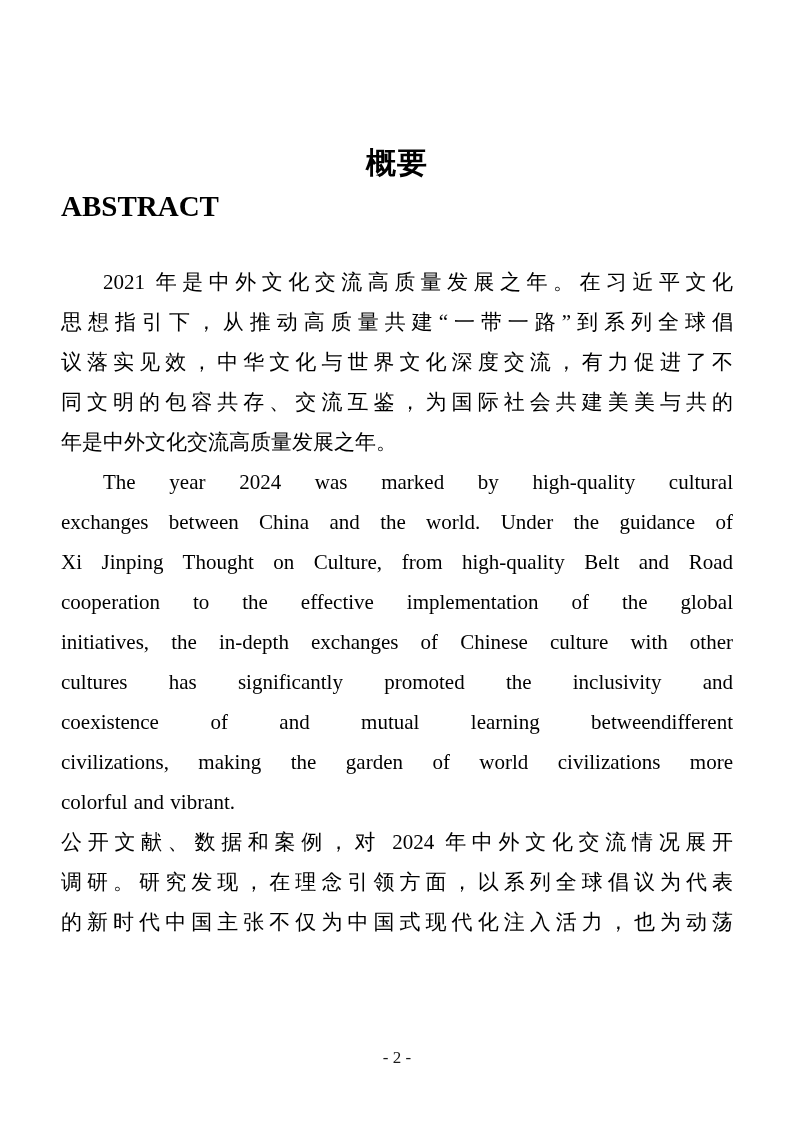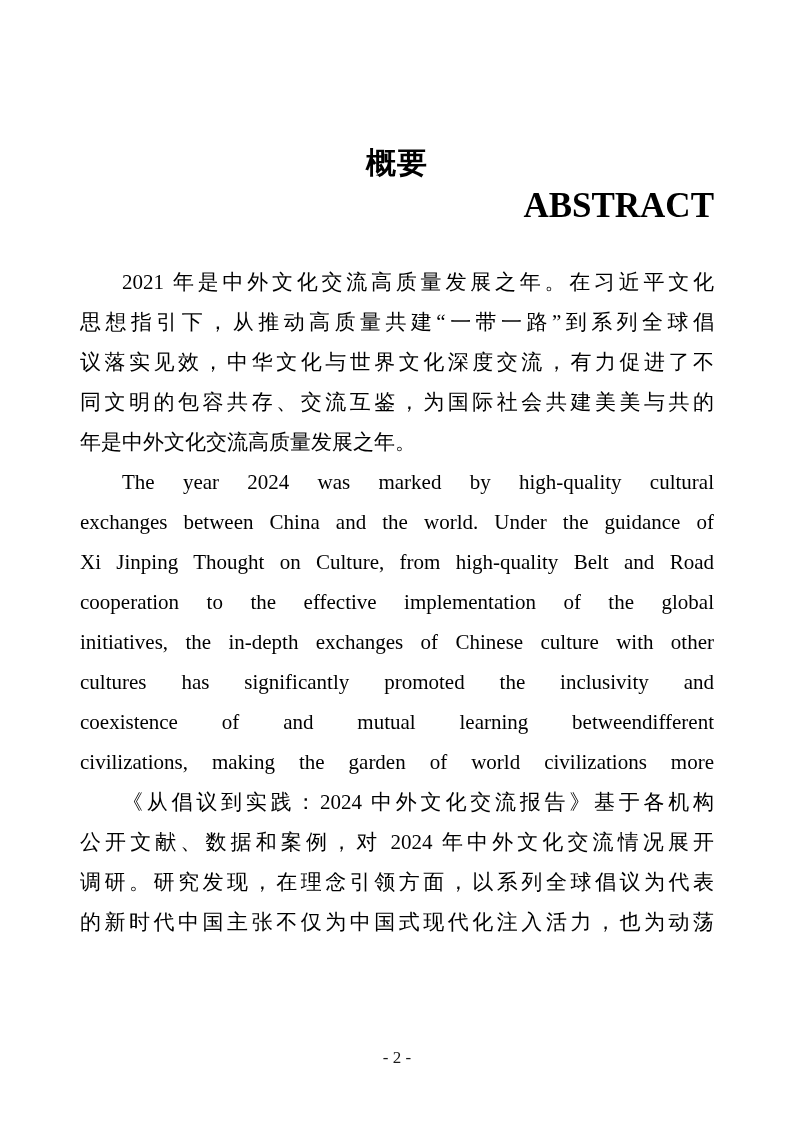--- a/index.html
+++ b/index.html
@@ -11,37 +11,37 @@
     position: relative;
     width: 794px;
     height: 1123px;
     margin: 0 auto;
     background: #ffffff;
     overflow: hidden;
     font-family: "Liberation Serif", serif;
     color: #000000;
   }
   .content {
-    margin: 0 80px;
+    margin: 0 61px;
   }
   .title-zh {
     margin: 146px 0 0 0;
     text-align: center;
     font-family: "Liberation Sans", sans-serif;
     font-weight: 700;
     font-size: 30px;
     line-height: 34px;
     letter-spacing: 1px;
   }
   .title-en {
     margin: 9px 0 0 0;
-    text-align: right;
+    text-align: left;
     font-family: "Liberation Serif", serif;
     font-weight: 700;
-    font-size: 35px;
+    font-size: 29px;
     line-height: 34px;
   }
   .doc-body {
     margin-top: 39px;
     font-size: 21px;
   }
   .para {
     margin: 0;
   }
   .line {
@@ -87,23 +87,23 @@
         </div>
         <div class="para en">
           <div class="line first">The year 2024 was marked by high-quality cultural</div>
           <div class="line">exchanges between China and the world. Under the guidance of</div>
           <div class="line">Xi Jinping Thought on Culture, from high-quality Belt and Road</div>
           <div class="line">cooperation to the effective implementation of the global</div>
           <div class="line">initiatives, the in-depth exchanges of Chinese culture with other</div>
           <div class="line">cultures has significantly promoted the inclusivity and</div>
           <div class="line">coexistence of and mutual learning betweendifferent</div>
           <div class="line">civilizations, making the garden of world civilizations more</div>
+          <div class="line last">colorful and vibrant.</div>
         </div>
         <div class="para zh">
-          <div class="line first">《从倡议到实践：2024 中外文化交流报告》基于各机构</div>
           <div class="line">公开文献、数据和案例，对 2024 年中外文化交流情况展开</div>
           <div class="line">调研。研究发现，在理念引领方面，以系列全球倡议为代表</div>
           <div class="line">的新时代中国主张不仅为中国式现代化注入活力，也为动荡</div>
         </div>
       </div>
   </div>
   <div class="footer">- 2 -</div>
 </div>
 
 </body></html>

